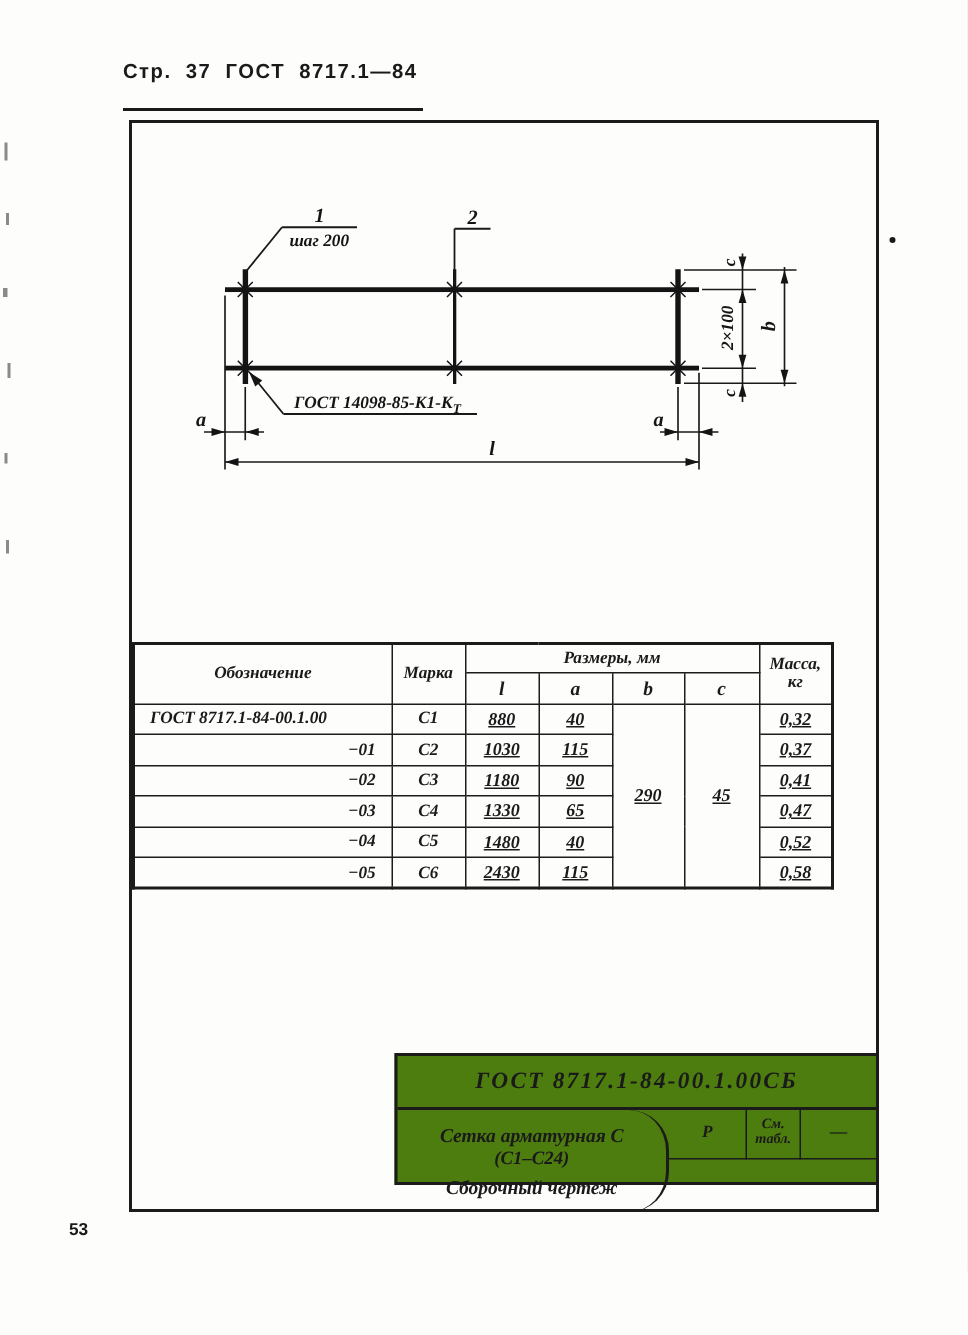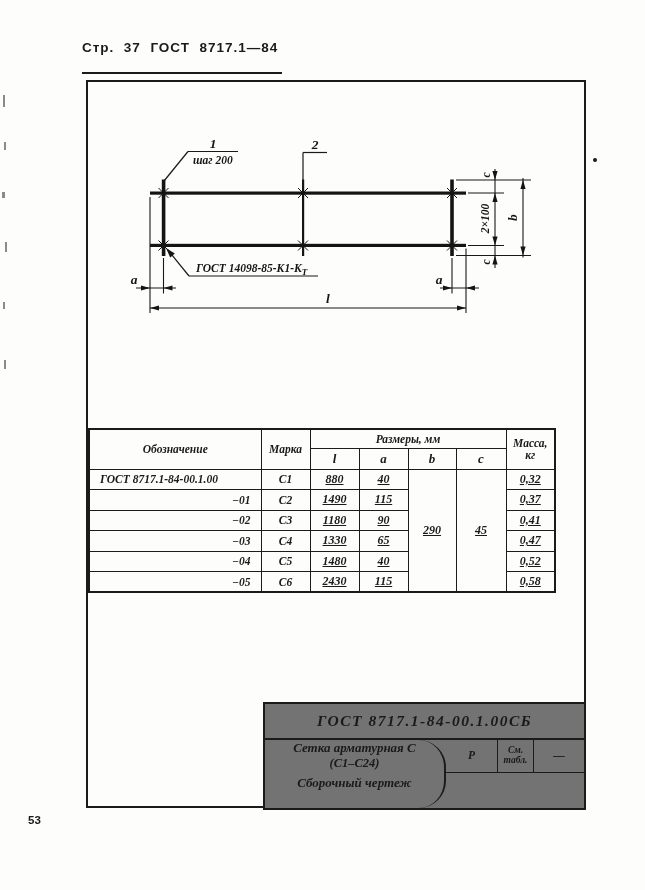--- a/index.html
+++ b/index.html
@@ -19,47 +19,47 @@
   .spec-table th,.spec-table td{border:1.4px solid #1c1c1c;padding:0;margin:0;
               font:italic 600 11.5px "Liberation Serif",serif;text-align:center;vertical-align:middle;}
   .spec-table{border:2.4px solid #1b1b1b;}
   .spec-table .sub{font-size:13px;}
   .spec-table .des-first{text-align:left;padding-left:10px;}
   .spec-table .des{text-align:right;padding-right:10px;}
   .spec-table tr.dr{height:20.5px;}
   .spec-table .num{font-size:12px;text-decoration:underline;}
 
   
-  .tblock{position:absolute;left:263px;top:702px;width:323px;height:108px;box-sizing:border-box;
-          background:#737373;border:2px solid #1b1b1b;}
+  .tblock{position:absolute;left:263px;top:702px;width:323px;height:88px;box-sizing:border-box;
+          background:#4d7c0f;border:2px solid #1b1b1b;}
   .tb-top{height:36px;box-sizing:border-box;border-bottom:2px solid #1b1b1b;display:flex;
           align-items:center;justify-content:center;
           font:italic 700 15.5px "Liberation Serif",serif;letter-spacing:1.5px;}
   .tb-bottom{display:flex;height:68px;}
   .tb-name{width:185px;box-sizing:border-box;border-right:2px solid #1b1b1b;display:flex;
-           flex-direction:column;align-items:center;line-height:1.15;border-radius:27px;}
+           flex-direction:column;align-items:center;justify-content:center;line-height:1.15;border-radius:27px;}
   .tb-name .n1{font:italic 700 13px "Liberation Serif",serif;}
   .tb-name .n2{font:italic 700 12.5px "Liberation Serif",serif;}
   .tb-name .n3{font:italic 700 13px "Liberation Serif",serif;margin-top:4px;}
   .tb-right{width:138px;display:flex;flex-direction:column;}
   .tb-hrow{display:flex;height:17px;box-sizing:border-box;}
   .tb-hrow div{box-sizing:border-box;border-right:1.6px solid #1b1b1b;border-bottom:1.6px solid #1b1b1b;
                display:flex;align-items:center;justify-content:center;
                font:italic 600 10px "Liberation Serif",serif;}
   .tb-vrow{display:flex;height:33px;box-sizing:border-box;}
   .tb-vrow div{box-sizing:border-box;border-right:1.6px solid #1b1b1b;border-bottom:1.6px solid #1b1b1b;
                display:flex;flex-direction:column;align-items:center;justify-content:center;
                font:italic 700 11.5px "Liberation Serif",serif;line-height:1;}
   .tb-vrow .small{font:italic 600 9.5px "Liberation Serif",serif;line-height:1.05;}
   .tb-srow{display:flex;height:18px;box-sizing:border-box;}
   .tb-srow div{box-sizing:border-box;border-right:1.6px solid #1b1b1b;display:flex;align-items:center;
                justify-content:center;font:italic 700 11px "Liberation Serif",serif;}
   .noborder-r{border-right:none !important;}
 
-  .page-num{position:absolute;left:28px;top:814px;font:700 11.5px "Liberation Sans",sans-serif;}
+  .page-num{position:absolute;left:46px;top:814px;font:700 11.5px "Liberation Sans",sans-serif;}
   .speck{position:absolute;background:#8a8a88;}
   .dot{position:absolute;width:4px;height:4px;background:#1a1a1a;border-radius:2px;}
 </style>
 </head>
 <body>
 
 <div class="sheet">
 
   <div class="page-header">Стр.  37  ГОСТ  8717.1—84</div>
 
@@ -174,21 +174,21 @@
       <td>С1</td>
       <td class="num">880</td>
       <td class="num">40</td>
       <td class="num" rowspan="6">290</td>
       <td class="num" rowspan="6">45</td>
       <td class="num">0,32</td>
     </tr>
     <tr class="dr">
       <td class="des">−01</td>
       <td>С2</td>
-      <td class="num">1490</td>
+      <td class="num">1030</td>
       <td class="num">115</td>
       <td class="num">0,37</td>
     </tr>
     <tr class="dr">
       <td class="des">−02</td>
       <td>С3</td>
       <td class="num">1180</td>
       <td class="num">90</td>
       <td class="num">0,41</td>
     </tr>

